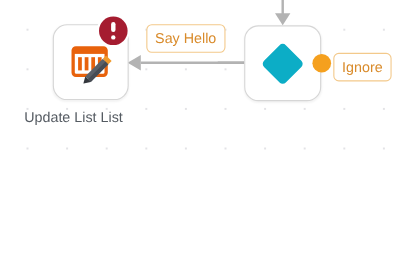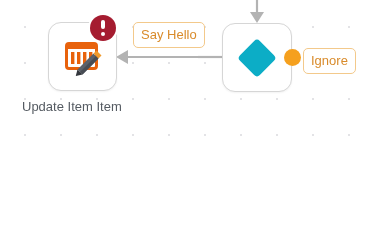--- a/index.html
+++ b/index.html
@@ -212,21 +212,21 @@
           <polygon points="14.5,32.5 19.5,37.5 13,39 12.8,38.8" fill="#33373d"></polygon>
         </g>
       </svg>
     </div>
   </div>
 
   <div class="error-badge">
     <span class="bang"></span>
   </div>
 
-  <div class="node-caption" id="caption-update-list-item">Update Item Item</div>
+  <div class="node-caption" id="caption-update-list-item">Update List List</div>
 
   <div class="node" id="node-decision">
     <div class="diamond-wrap">
       <svg width="46" height="46" viewBox="0 0 46 46" xmlns="http://www.w3.org/2000/svg">
         <rect x="9" y="9" width="28" height="28" rx="4" ry="4" transform="rotate(45 23 23)" fill="#0cadc6"></rect>
       </svg>
     </div>
   </div>
 
   <div class="port-dot" id="port-ignore"></div>

